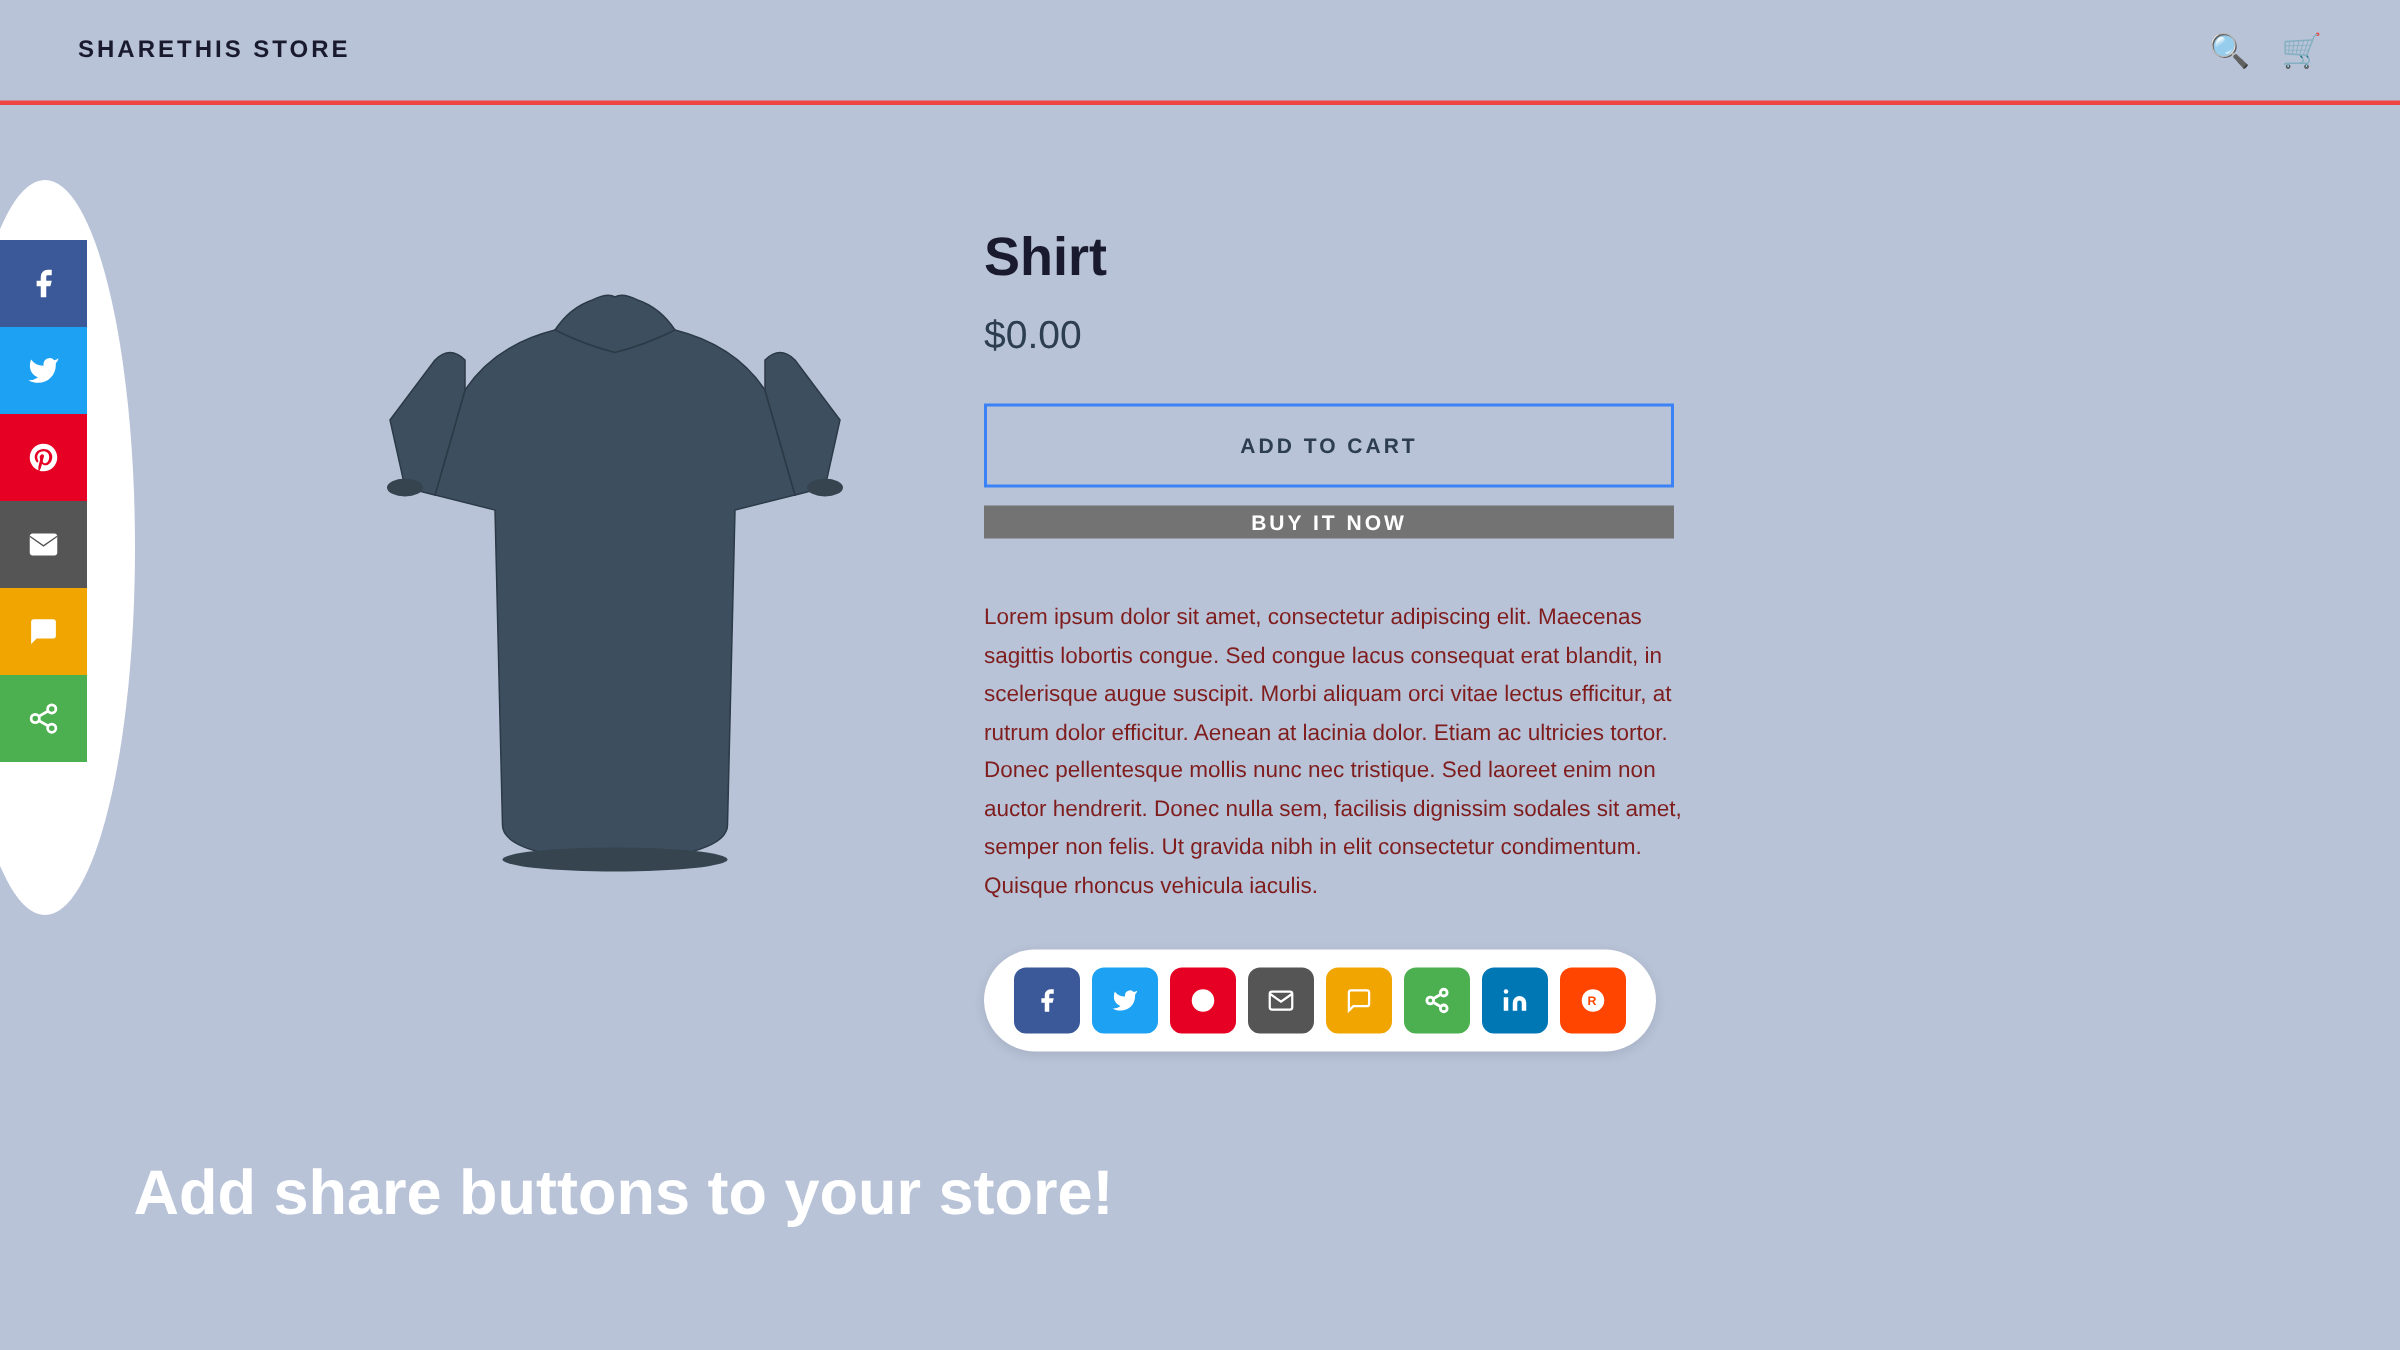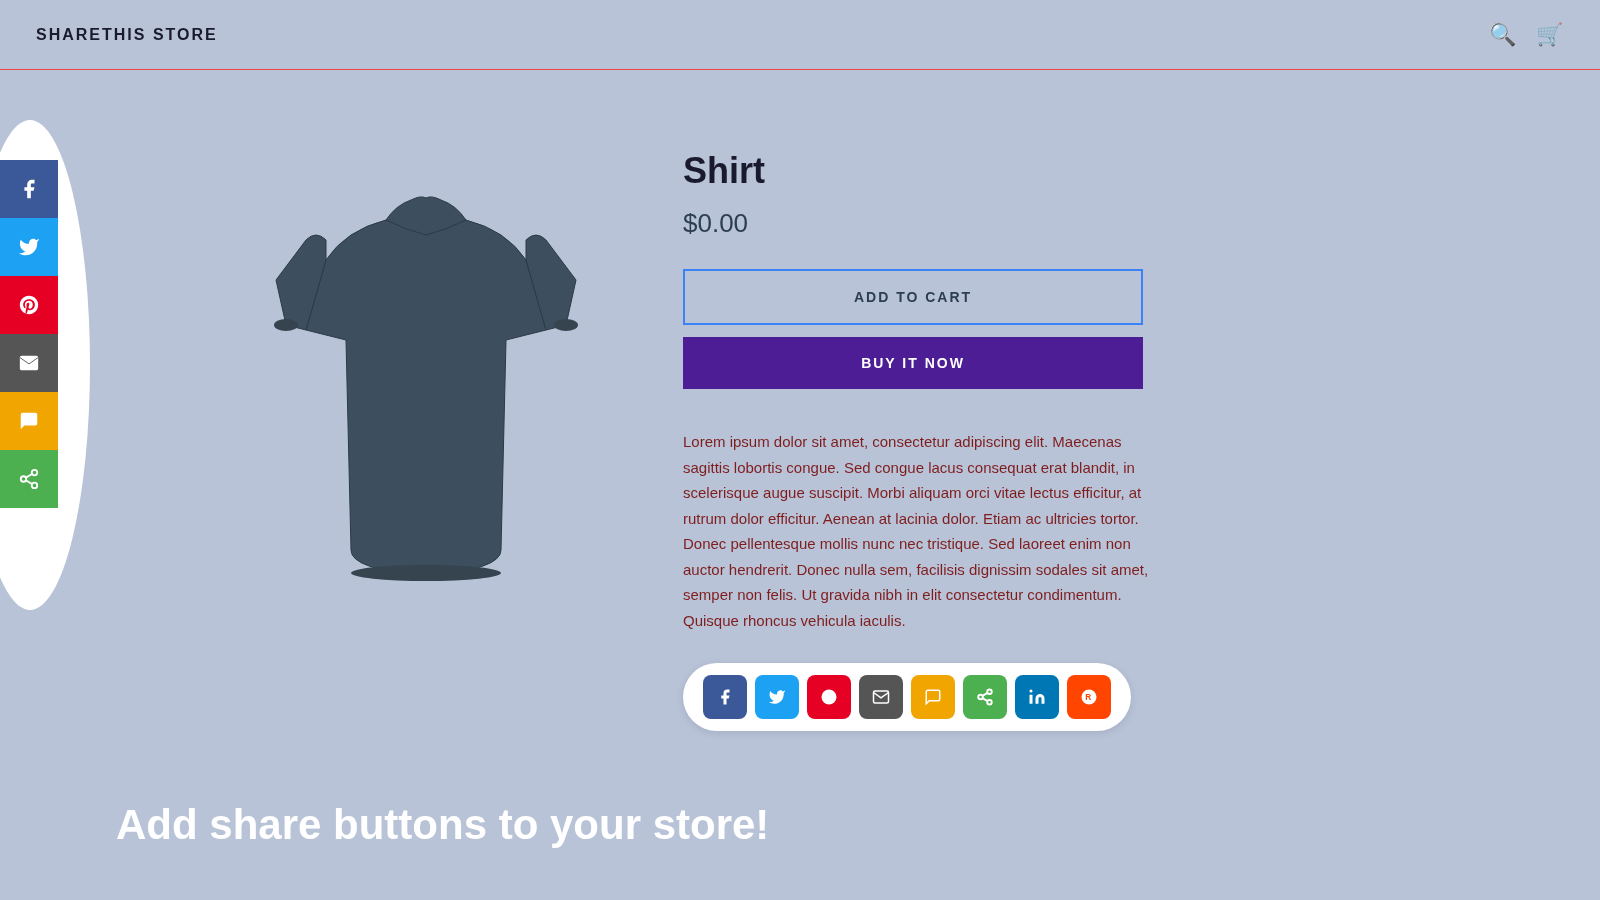--- a/index.html
+++ b/index.html
@@ -6,22 +6,22 @@
     body {
       font-family: -apple-system, BlinkMacSystemFont, 'Segoe UI', Helvetica, Arial, sans-serif;
       background-color: #b8c3d8;
       min-height: 900px;
       width: 1600px;
     }
 
     
     .header {
       background-color: #b8c3d8;
-      border-bottom: 1px solid #ef4444;
-      padding: 0 36px;
+      border-bottom: 3px solid #ef4444;
+      padding: 0 52px;
       height: 70px;
       display: flex;
       align-items: center;
       justify-content: space-between;
     }
     .header-logo {
       font-size: 16px;
       font-weight: 700;
       letter-spacing: 2px;
       color: #1a1a2e;
@@ -35,23 +35,22 @@
     .header-icon {
       font-size: 22px;
       color: #1a1a2e;
       cursor: pointer;
     }
 
     
     .main-content {
       display: flex;
       padding: 60px 200px 40px 200px;
-      gap: 47px;
+      gap: 36px;
       position: relative;
-      margin-left: 16px;
     }
 
     
     .social-sidebar {
       position: fixed;
       left: 0;
       top: 160px;
       display: flex;
       flex-direction: column;
       z-index: 10;
@@ -130,22 +129,22 @@
       letter-spacing: 2px;
       text-transform: uppercase;
       cursor: pointer;
       text-align: center;
     }
 
     .btn-buy-now {
       display: block;
       width: 100%;
       max-width: 460px;
-      padding: 18px;
-      background: #4c1d95;
+      padding: 3px;
+      background: #737373;
       border: none;
       color: white;
       font-size: 14px;
       font-weight: 600;
       letter-spacing: 2px;
       text-transform: uppercase;
       cursor: pointer;
       text-align: center;
       margin-bottom: 40px;
     }
@@ -186,21 +185,21 @@
     .share-btn-round.tw { background-color: #1da1f2; }
     .share-btn-round.pt { background-color: #e60023; }
     .share-btn-round.em { background-color: #555; }
     .share-btn-round.sms { background-color: #f0a500; }
     .share-btn-round.sh { background-color: #4caf50; }
     .share-btn-round.li { background-color: #0077b5; }
     .share-btn-round.rd { background-color: #ff4500; }
 
     
     .footer-banner {
-      padding: 30px 116px;
+      padding: 30px 89px;
       background-color: #b8c3d8;
     }
     .footer-banner-text {
       font-size: 42px;
       font-weight: 800;
       color: white;
     }
   </style>
 </head>
 <body>

